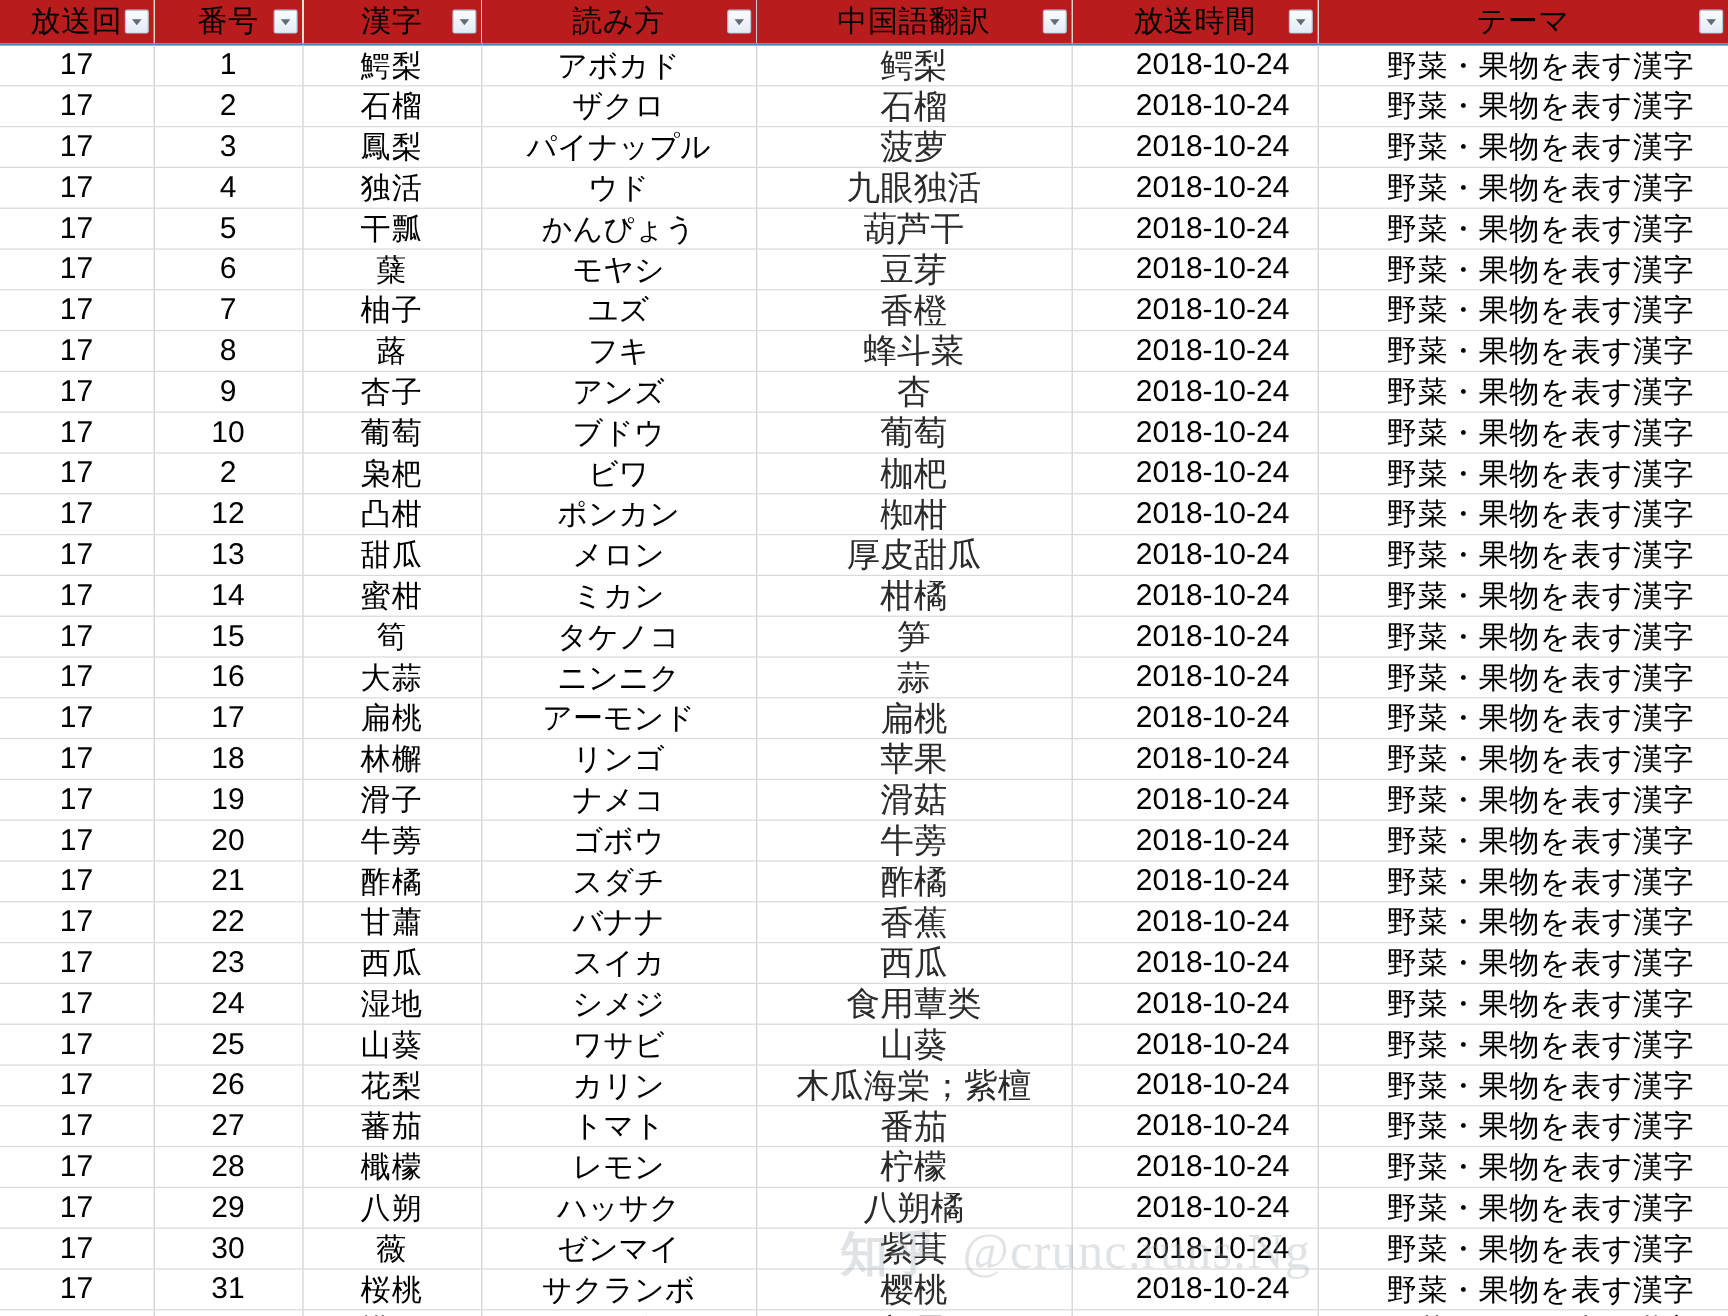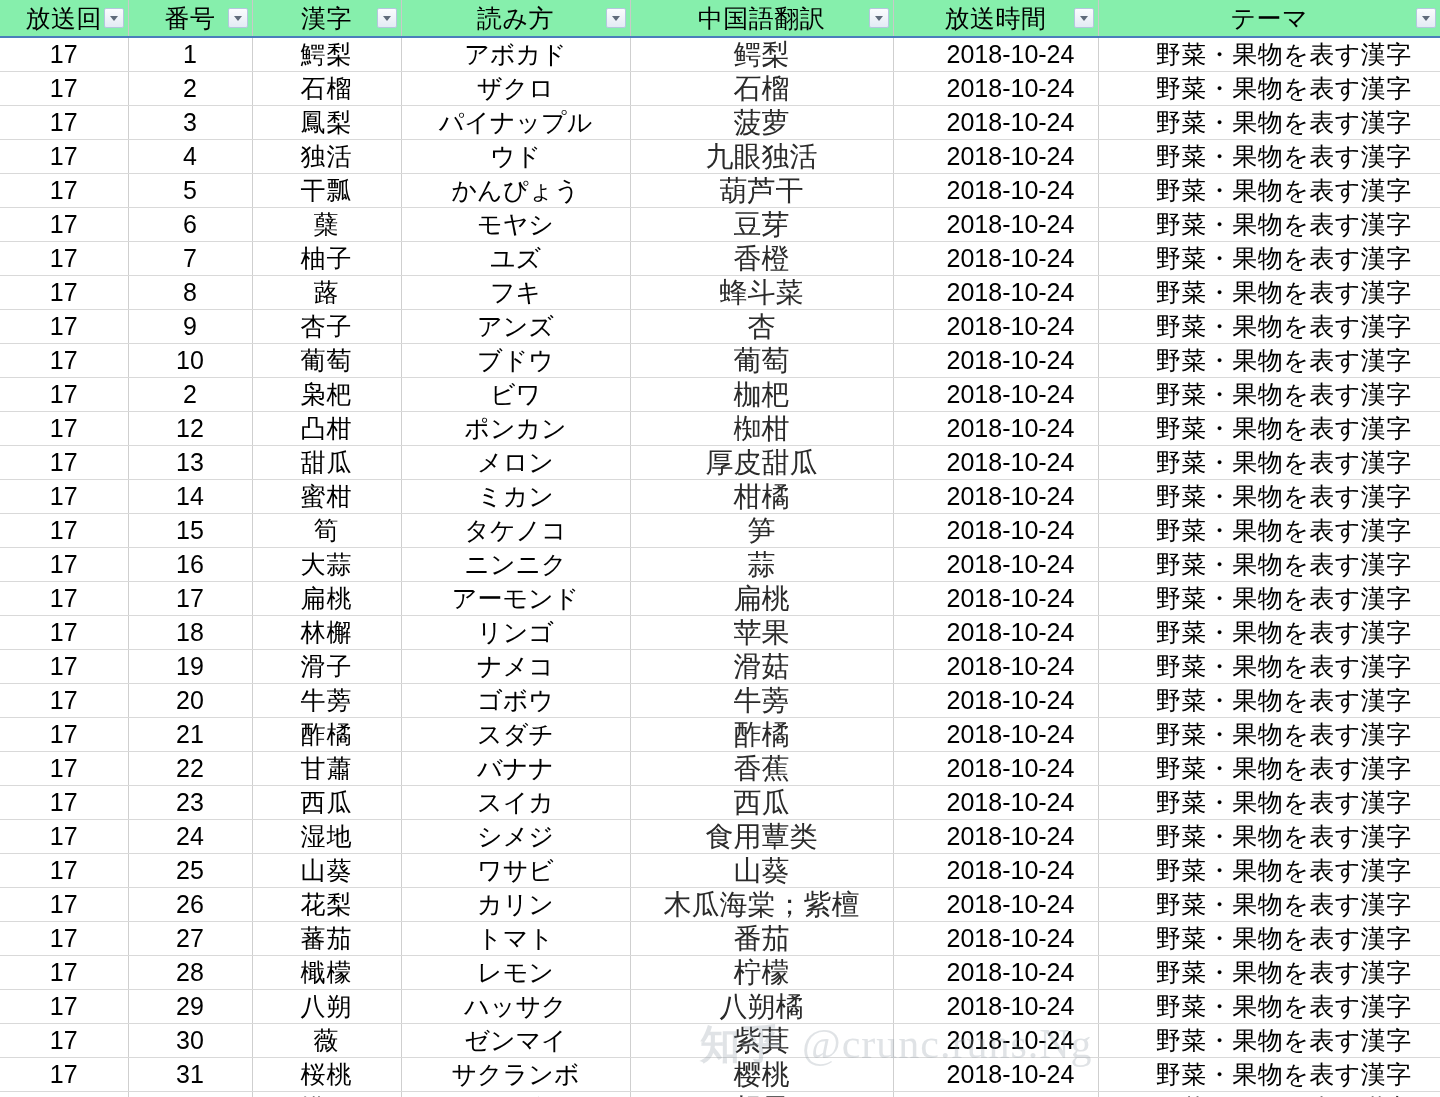--- a/index.html
+++ b/index.html
@@ -28,21 +28,21 @@
   }
 
   
   thead tr.header-row {
     height: 36px;
   }
   thead th {
     position: relative;
     padding: 0;
     margin: 0;
-    background: #86efac;
+    background: #b91c1c;
     border-right: 1px solid #c9c9c9;
     border-bottom: 2px solid #4a7ebb;
     vertical-align: middle;
     font-weight: normal;
     text-align: center;
   }
   thead th:last-child {
     border-right: none;
   }
   .th-inner {

